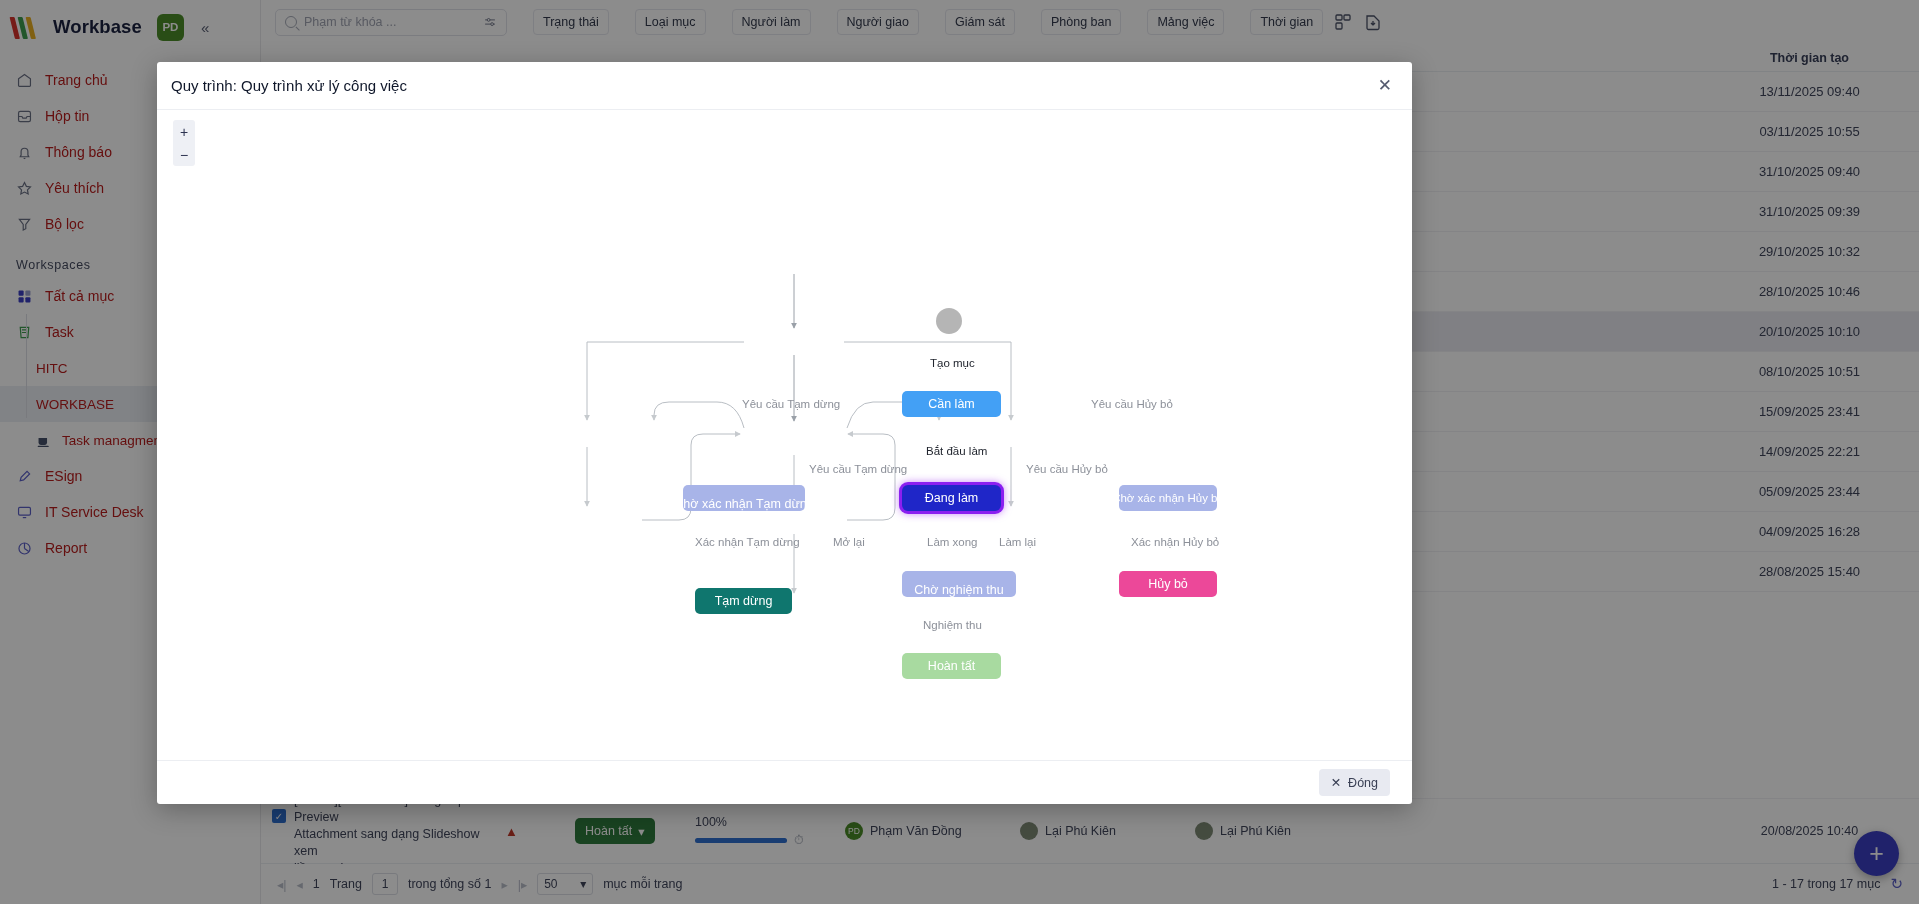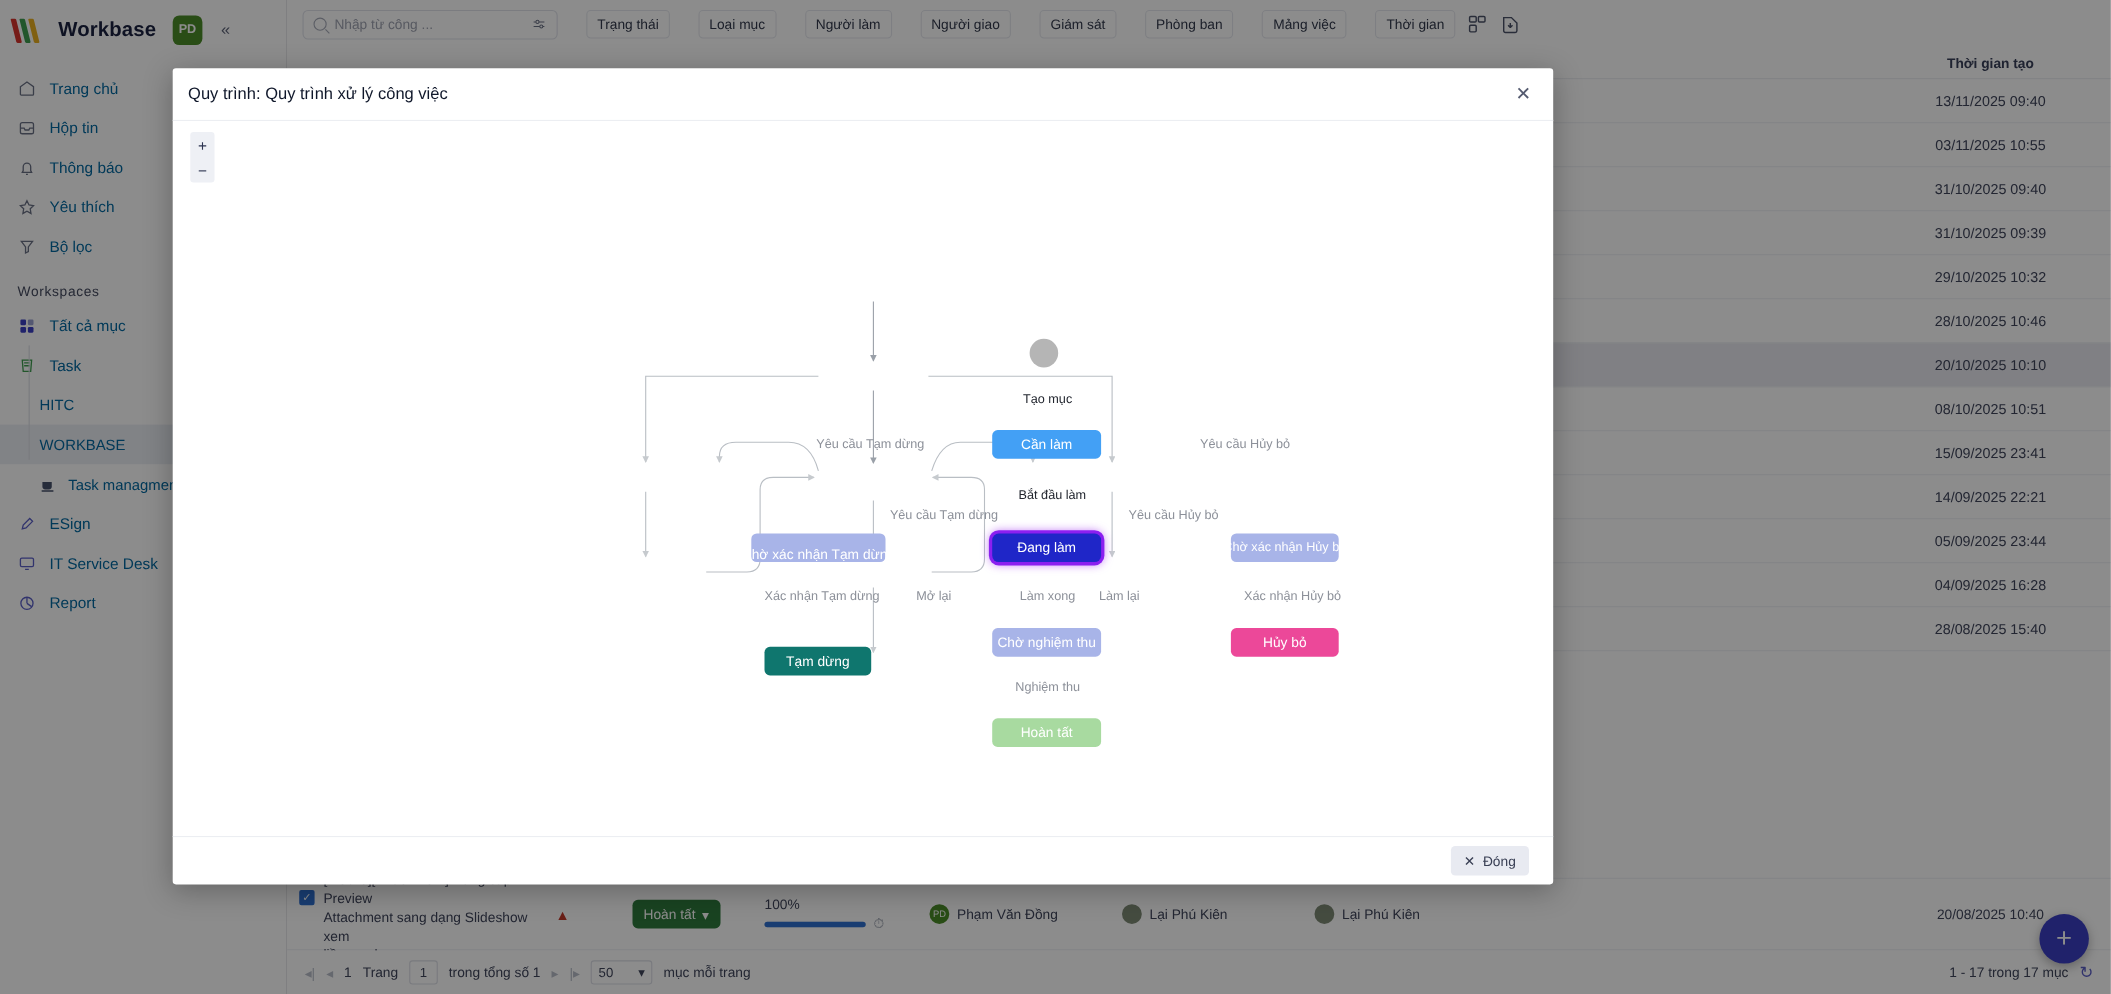--- a/index.html
+++ b/index.html
@@ -28,21 +28,21 @@
   .avatar-sq {
     width: 27px; height: 27px; border-radius: 6px; background: #4c8c28;
     color: #fff; font-size: 11.5px; font-weight: 700;
     display: flex; align-items: center; justify-content: center; margin-left: 6px;
   }
   .collapse-ic { margin-left: 8px; color: #5b6176; font-size: 15px; }
 
   .nav { padding-top: 8px; }
   .nav-item {
     display: flex; align-items: center; gap: 12px; height: 36px;
-    padding: 0 16px; font-size: 14px; color: #0369a1;
+    padding: 0 16px; font-size: 14px; color: #b91c1c;
   }
   .nav-item .ic { width: 17px; height: 17px; flex: none; color: #6b7185; }
   .nav-item .ic svg { display:block; width:17px; height:17px; }
   .sect-label {
     padding: 16px 16px 6px; font-size: 12.5px; color: #454b60;
     letter-spacing: .6px;
   }
   .ws-select {
     margin: 2px 12px 10px; height: 30px; border: 1px solid #dcdee6; border-radius: 5px;
     display: flex; align-items: center; padding: 0 10px; font-size: 13px; color: #8d92a3;
@@ -310,21 +310,21 @@
               </svg>
             </span>
           <span>Report</span>
         </div>
       </div>
     </div>
 
     <div class="topbar">
       <div class="search-box">
         <span class="mag"></span>
-        <span>Nhập từ công ...</span>
+        <span>Phạm từ khóa ...</span>
         <span class="slider-ic"><svg viewBox="0 0 20 20" fill="none" stroke="currentColor" stroke-width="1.3">
               <path d="M3 7h3M10 7h7M3 13h8M15 13h2"></path>
               <circle cx="8" cy="7" r="2"></circle>
               <circle cx="13" cy="13" r="2"></circle>
             </svg></span>
       </div>
       <div class="chip">Trạng thái</div>
       <div class="chip">Loại mục</div>
       <div class="chip">Người làm</div>
       <div class="chip">Người giao</div>
@@ -534,21 +534,21 @@
         </div>
 
         <div class="node n-periwinkle" style="left:962px;top:375px;width:98px;font-size:11.5px;">
           <span>Chờ xác nhận Hủy bỏ</span>
         </div>
 
         <div class="node n-orange" style="left:538px;top:461px;width:97px;">
           <span>Tạm dừng</span>
         </div>
 
-        <div class="node n-periwinkle" style="left:745px;top:461px;width:99px;">
+        <div class="node n-periwinkle" style="left:745px;top:461px;width:114px;align-items:flex-end;">
           <span>Chờ nghiệm thu</span>
         </div>
 
         <div class="node n-gray" style="left:962px;top:461px;width:98px;">
           <span>Hủy bỏ</span>
         </div>
 
         <div class="node n-green" style="left:745px;top:543px;width:99px;">
           <span>Hoàn tất</span>
         </div>

